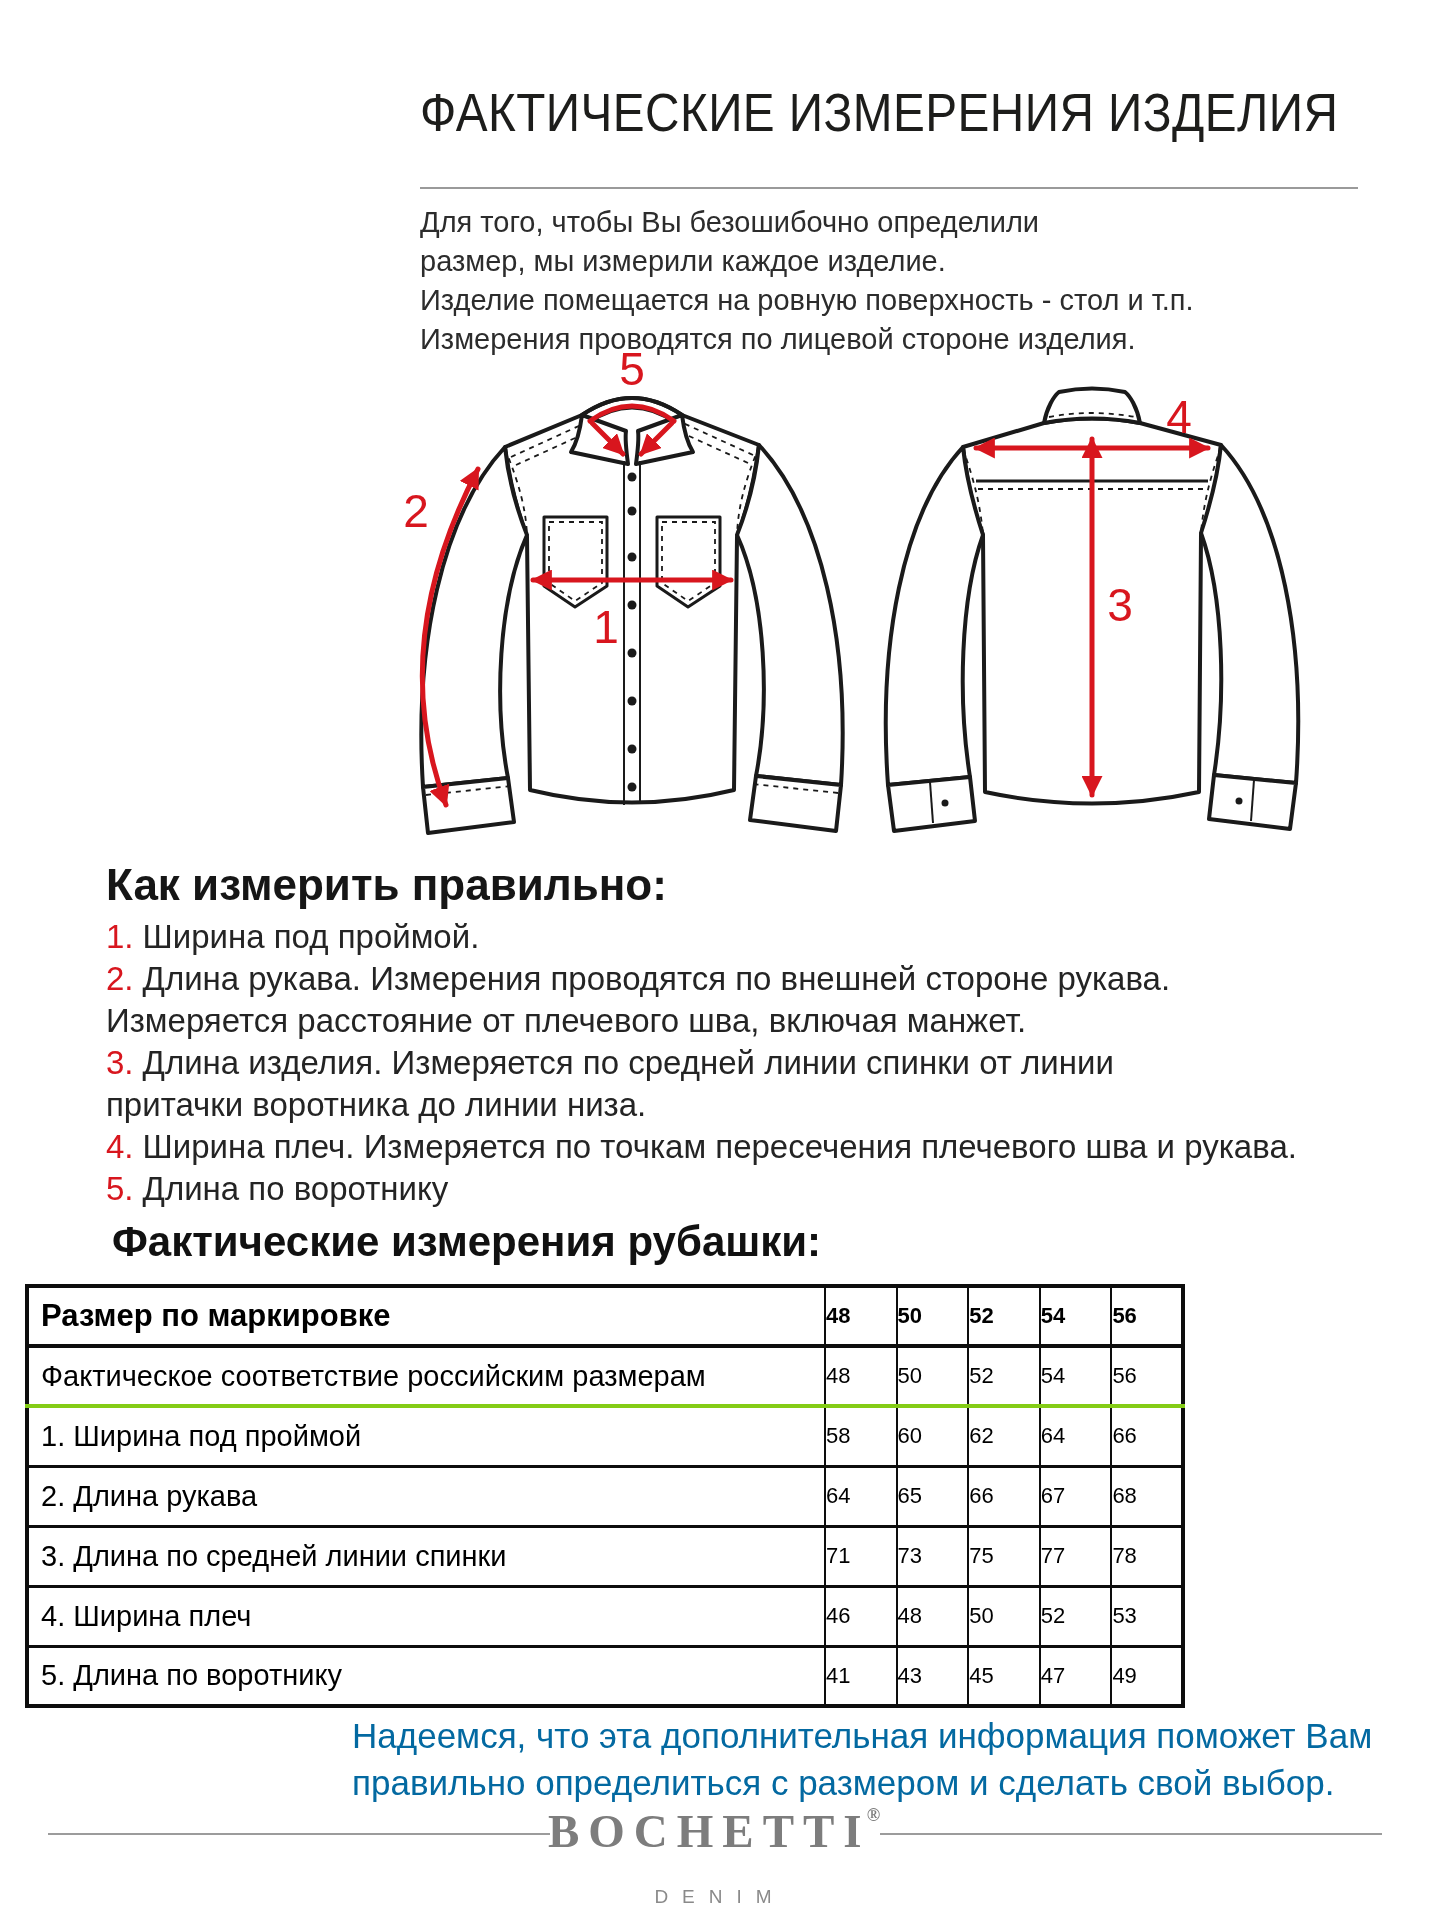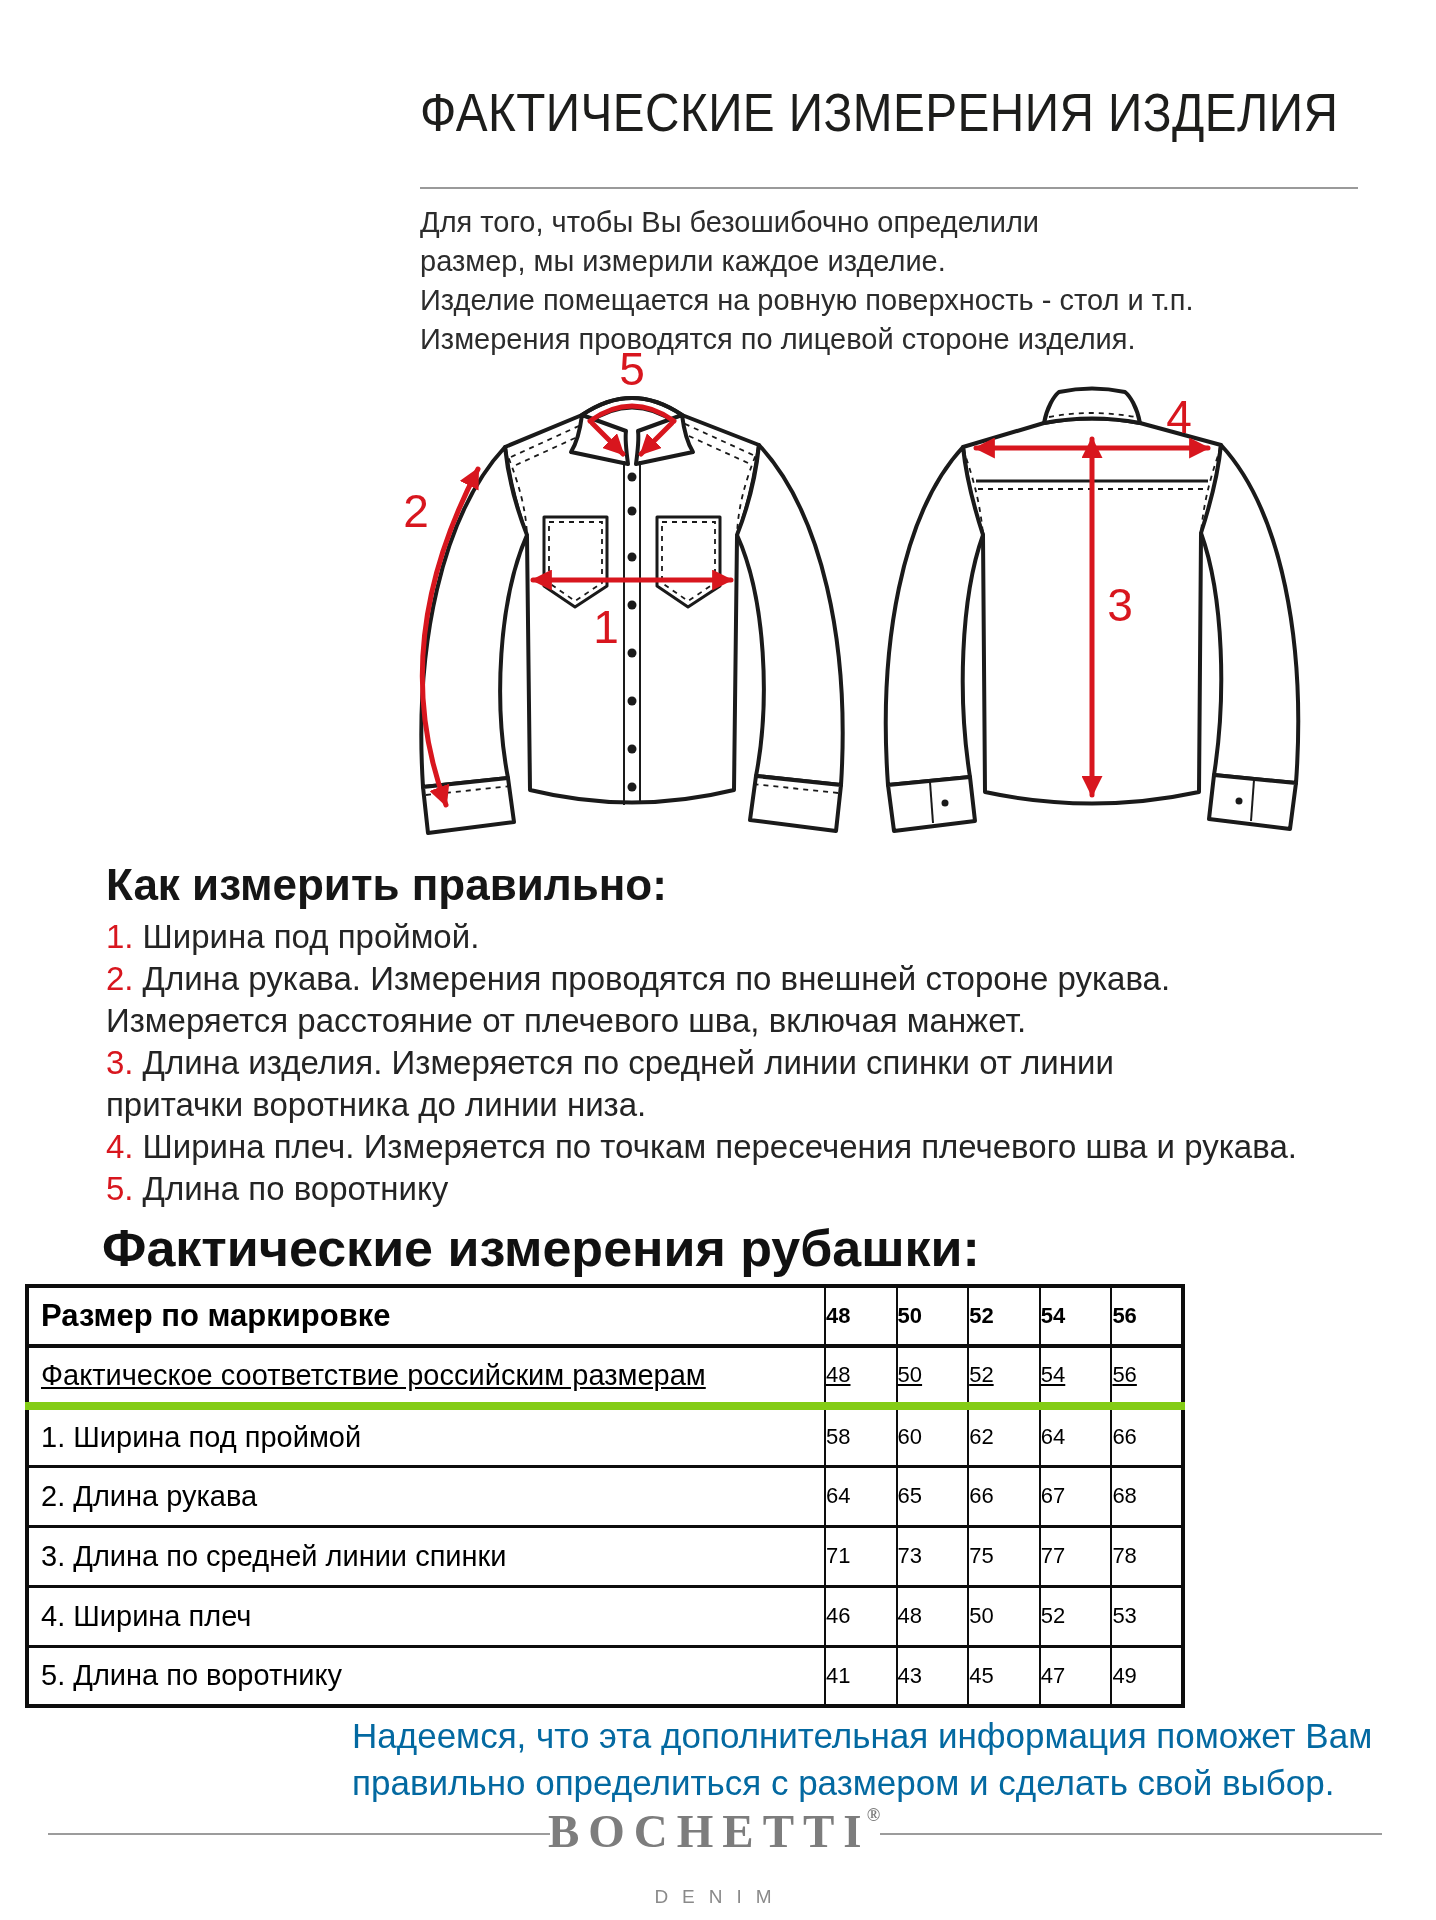--- a/index.html
+++ b/index.html
@@ -32,30 +32,30 @@
 
   .howto-heading {
     position:absolute; left:106px; top:860px; font-size:44px; font-weight:700; color:#161616;
   }
   .howto-list { position:absolute; left:106px; top:916px; font-size:33px; line-height:42px; color:#242424; }
   .howto-list p { margin:0; }
   .howto-list .num { color:#d8161e; margin-right:9px; }
   .howto-list .itxt { white-space:pre-line; }
 
   .meas-heading {
-    position:absolute; left:102px; top:1218px; font-size:52px; font-weight:700; color:#111;
+    position:absolute; left:112px; top:1218px; font-size:42px; font-weight:700; color:#111;
   }
   .size-table {
     position:absolute; left:25px; top:1284px; width:1160px;
     border-collapse:collapse; table-layout:fixed; color:#000;
     border:4px solid #0d0d0d;
   }
   .size-table tr { border-top:3px solid #0d0d0d; height:60px; }
   .size-table tr.hdr { border-bottom:4px solid #0d0d0d; }
-  .size-table tr.r2  { border-bottom:8px solid #84cc16;text-decoration:underline; }
+  .size-table tr.r2  { border-bottom:4px solid #84cc16; }
   .size-table td { border-left:2px solid #0d0d0d; padding:0; vertical-align:middle; }
   .size-table td:first-child { border-left:none; }
   .label-cell { text-align:left; padding-left:12px !important; font-size:29px; }
   .num-cell { text-align:left; font-size:22px; }
   .hdr .label-cell { font-size:31px; font-weight:700; }
   .hdr .num-cell { font-weight:700; }
 
   .closing {
     position:absolute; left:352px; top:1712px; font-size:35px; line-height:47px;
     color:#0369a1; white-space:pre-line;

